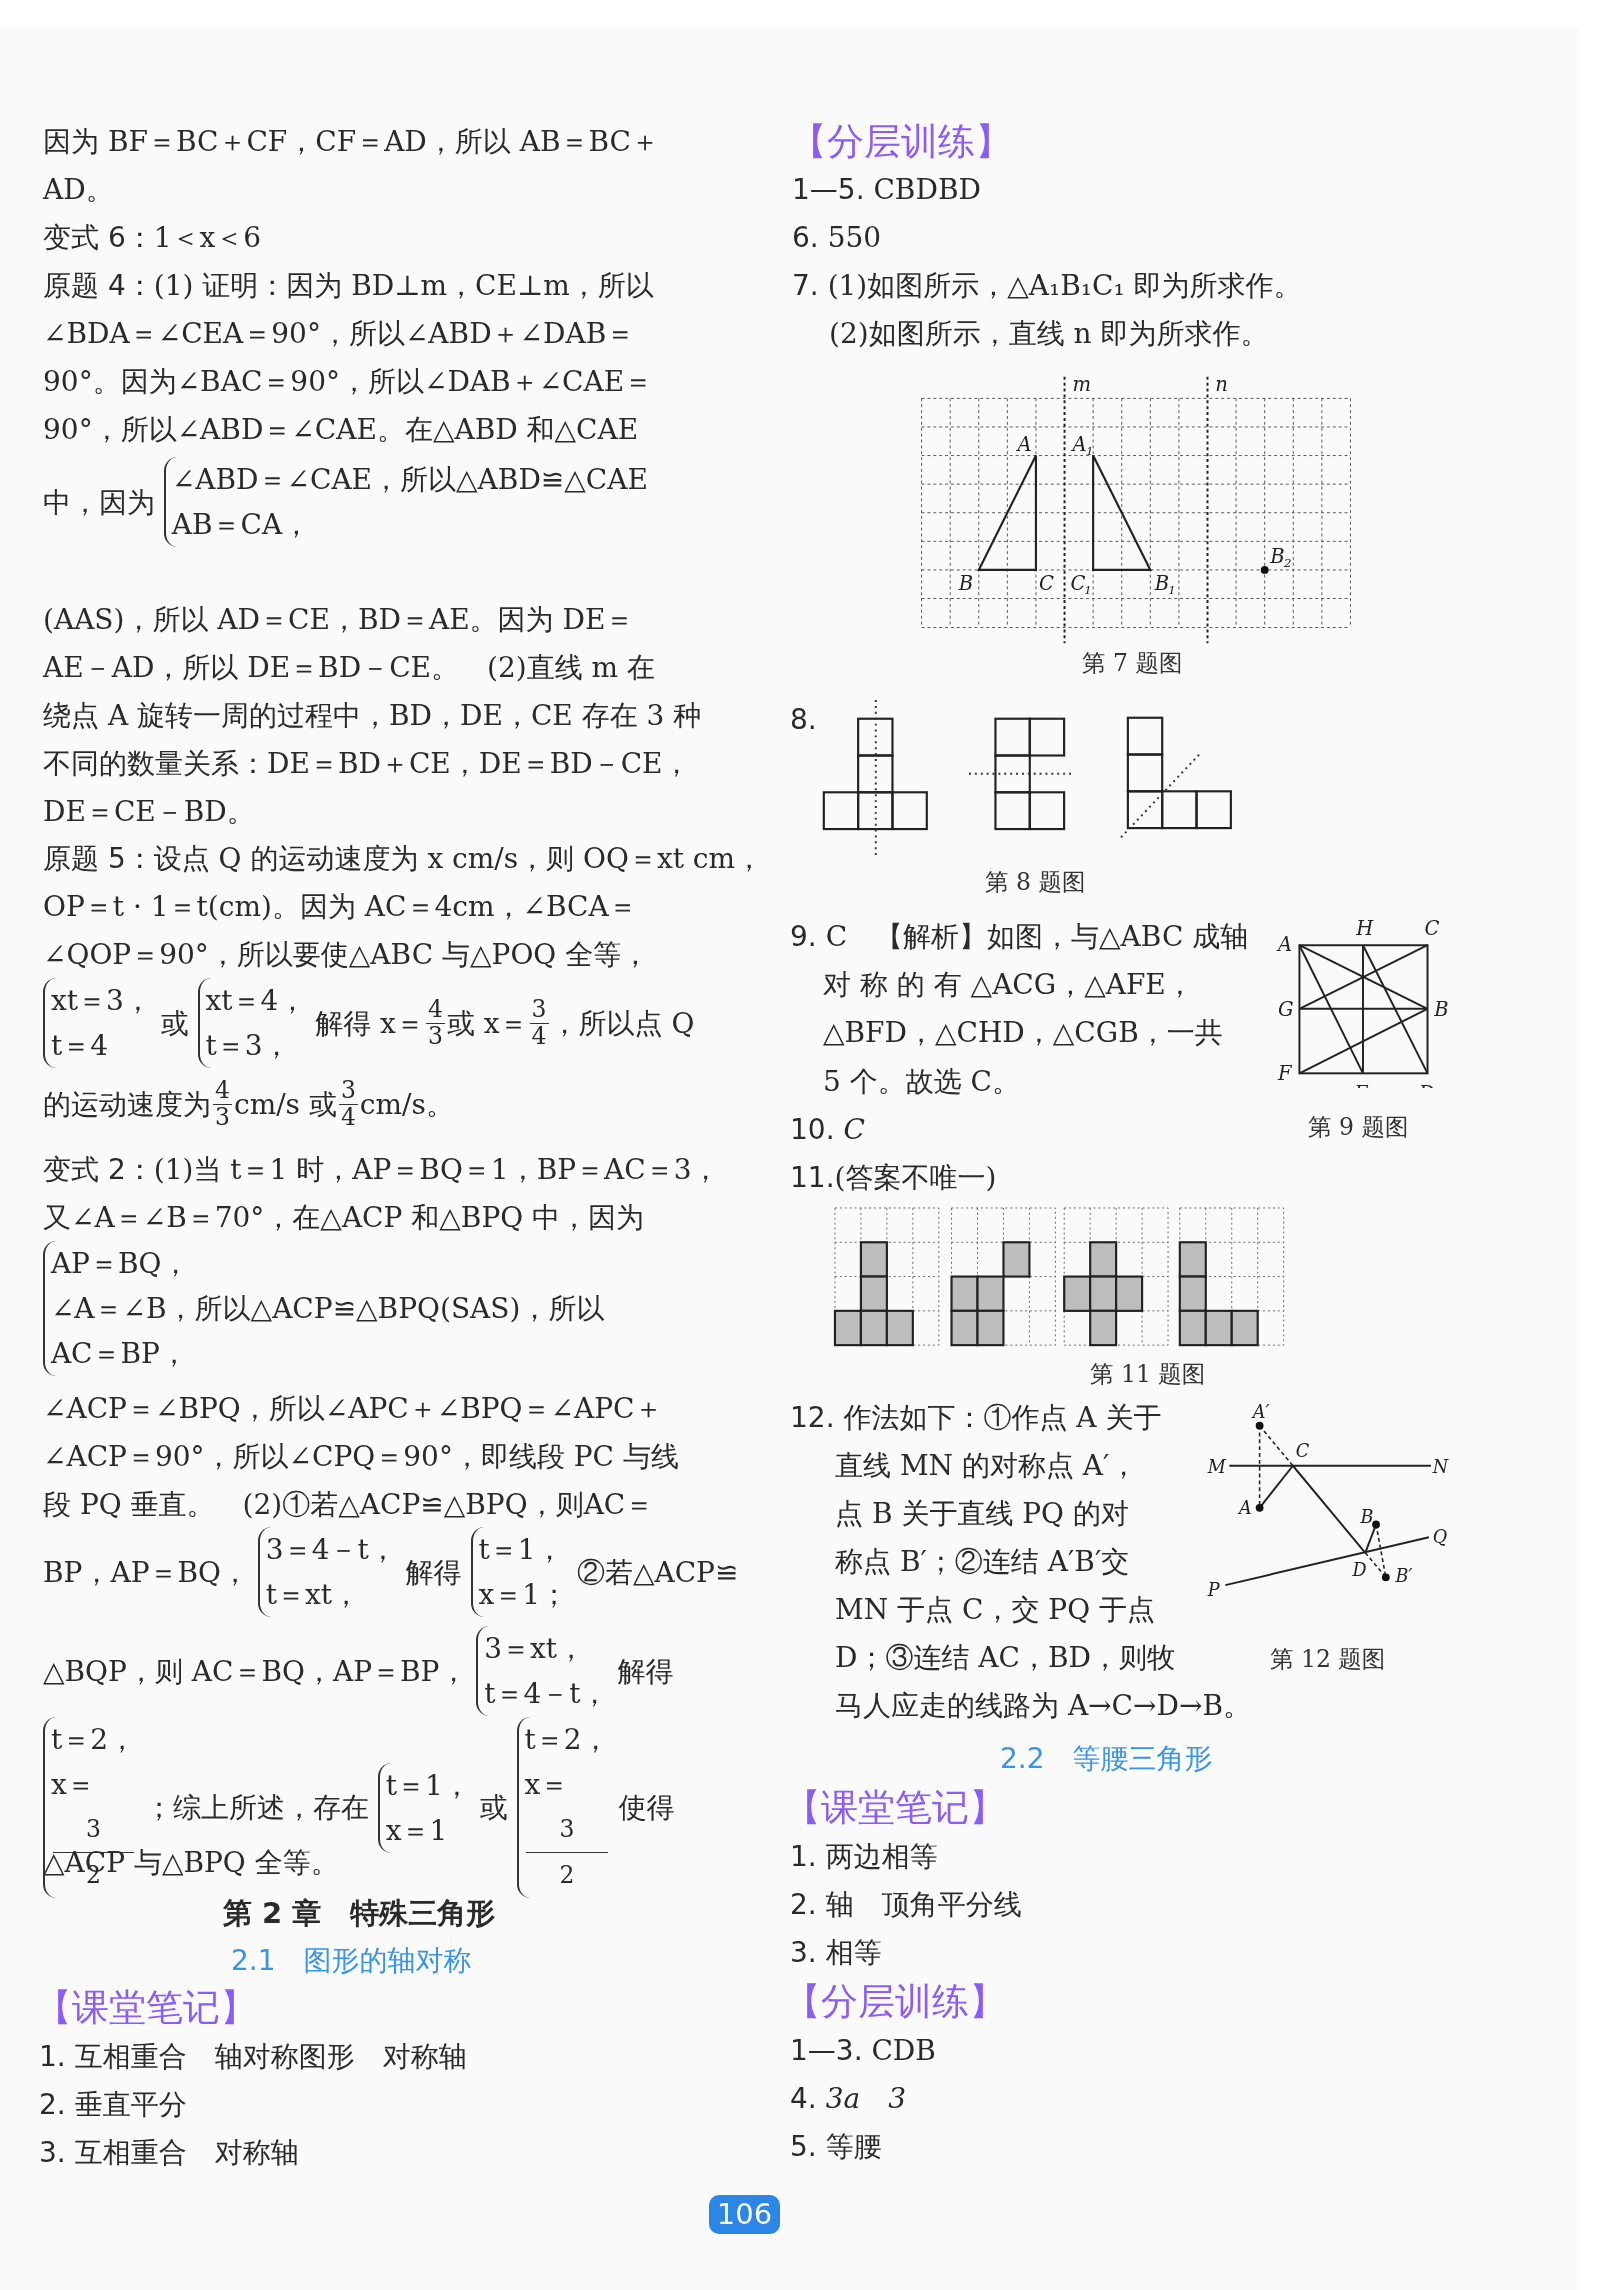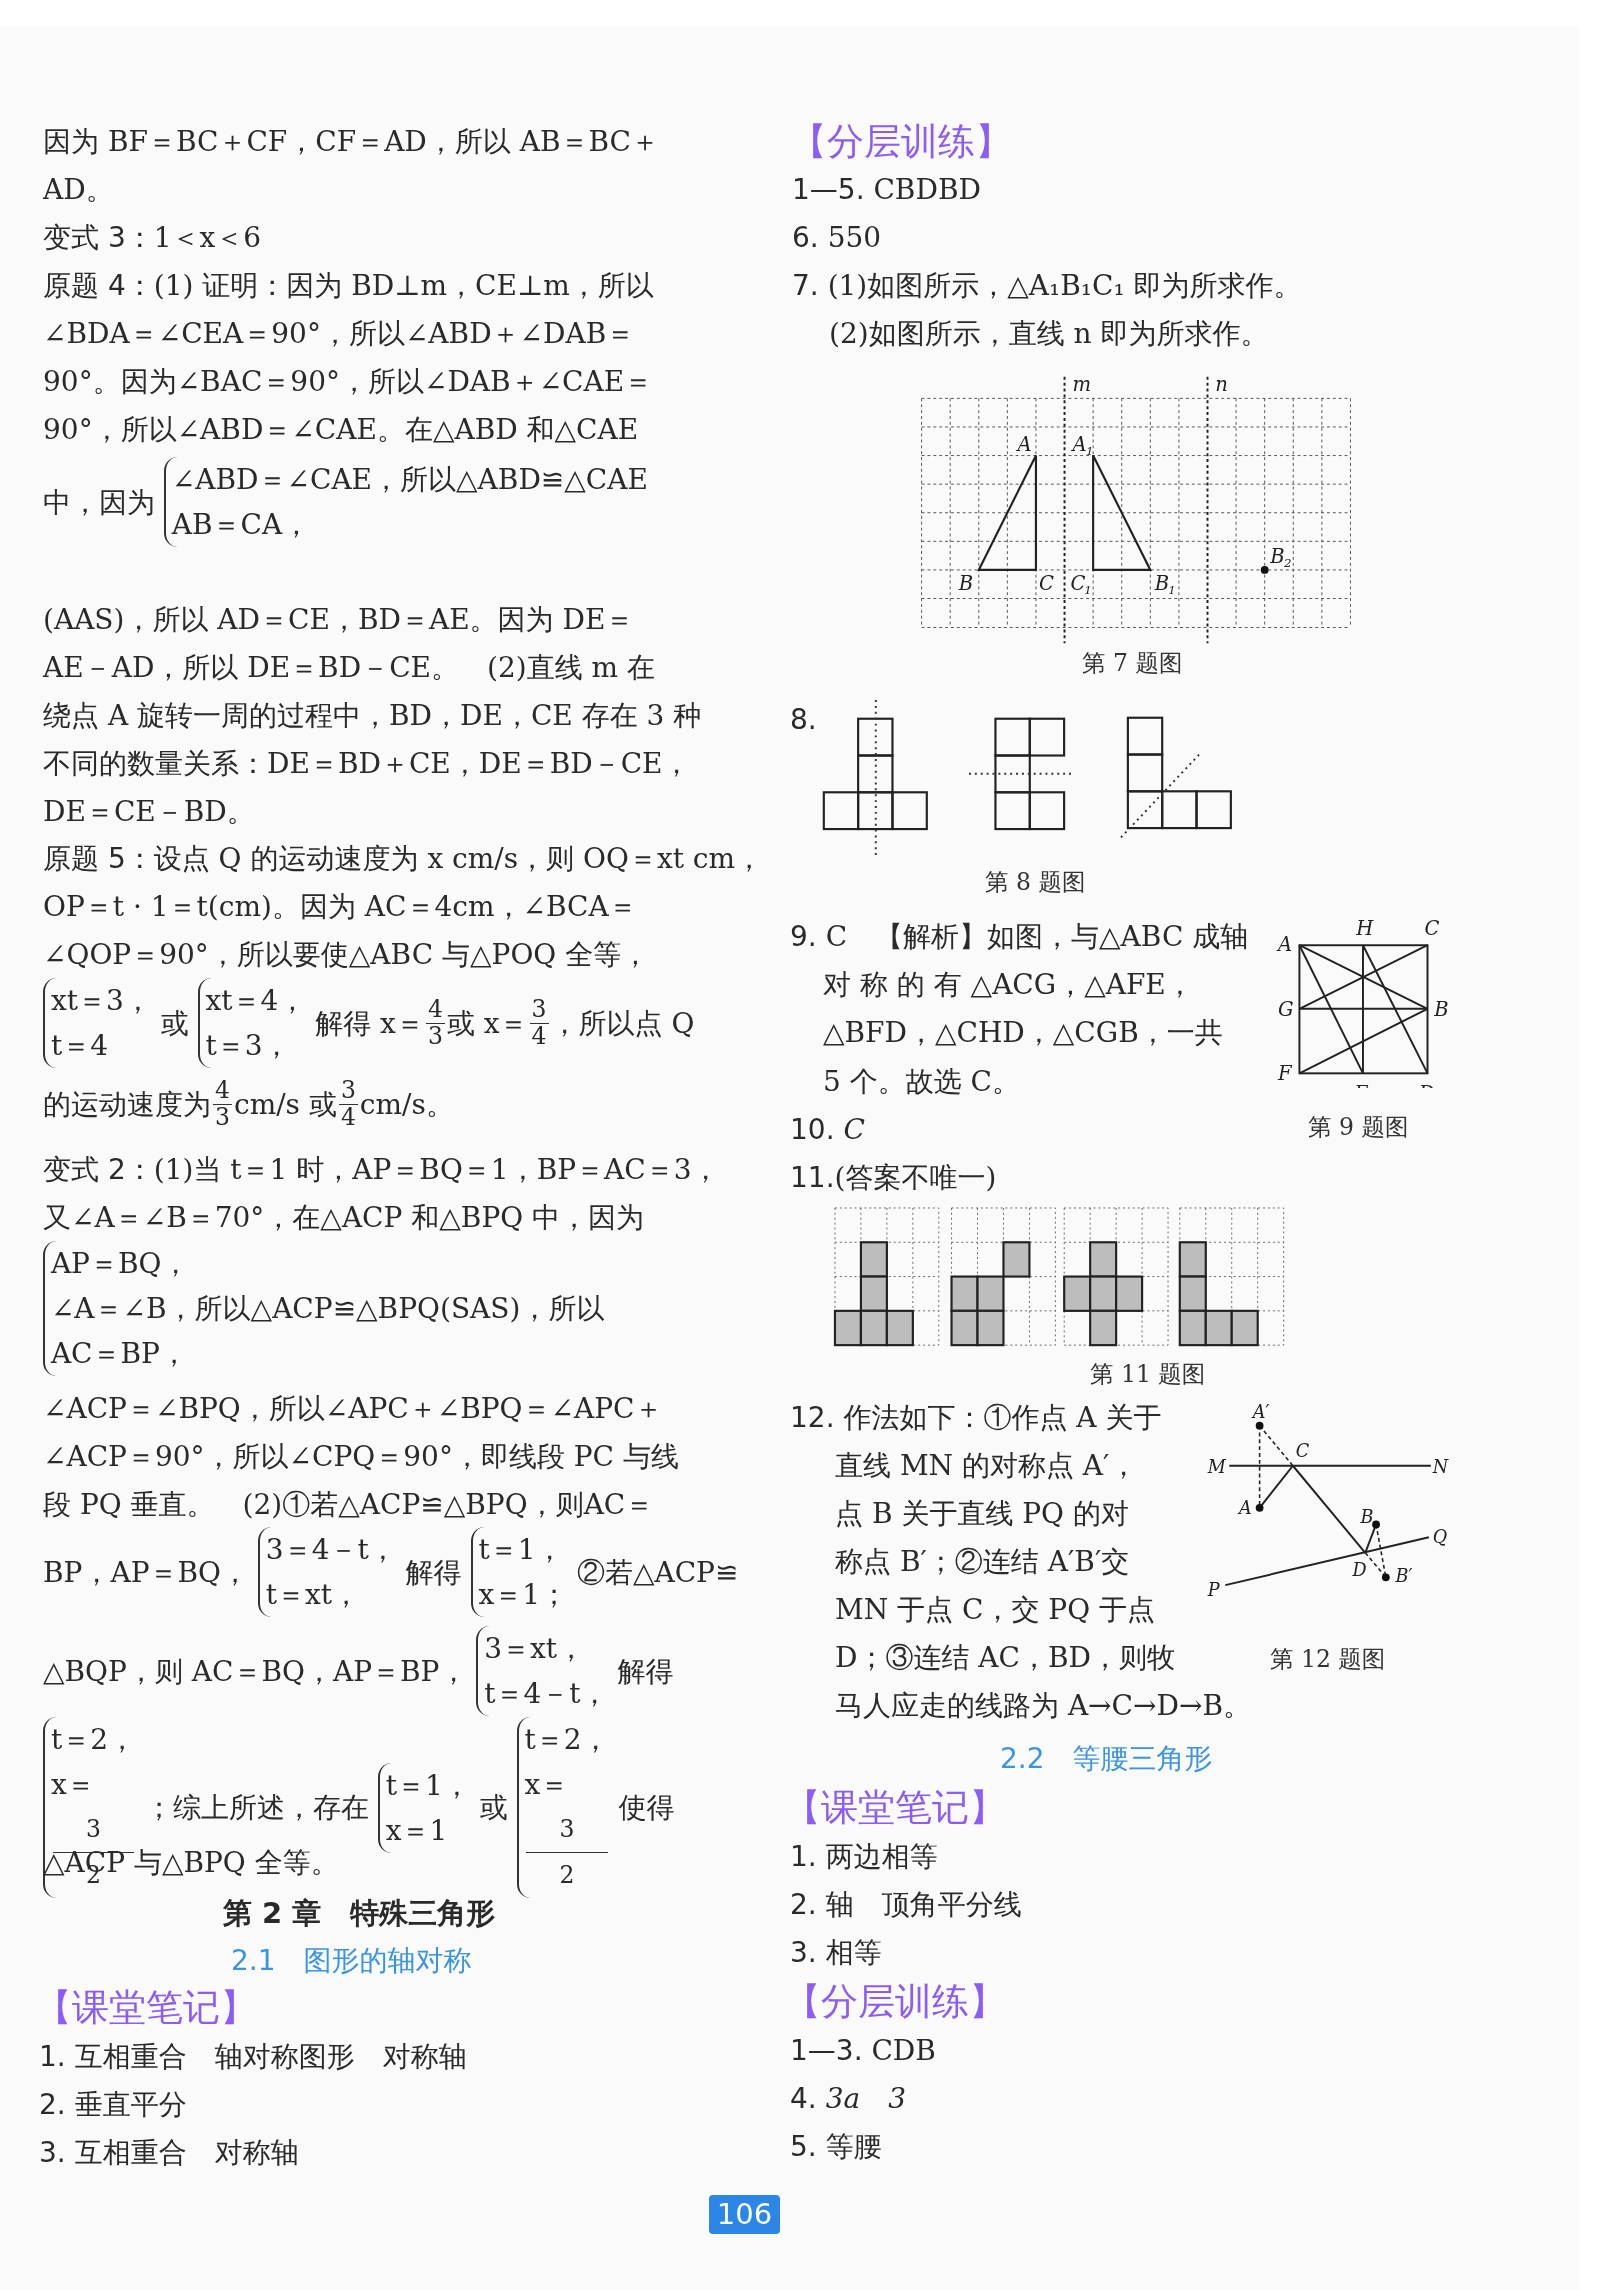--- a/index.html
+++ b/index.html
@@ -21,36 +21,36 @@
   .section { font-family:"DejaVu Sans","Liberation Sans",sans-serif; font-size:28px; color:#3a94e4; }
   .brace { display:inline-block; vertical-align:middle; border-left:2px solid #333; border-radius:13.7px 0 0 13.7px; padding-left:5.9px; line-height:45px; }
   .sys { display:inline-block; vertical-align:middle; }
   .sys span { display:block; line-height:45px; }
   .frac { display:inline-block; vertical-align:middle; text-align:center; font-size:23.5px; line-height:25.5px; margin:0 2px; }
   .frac .num { display:block; border-bottom:1.5px solid #333; padding:0 2px; }
   .frac .den { display:block; }
   .cap { font-size:23.5px; color:#333; position:absolute; white-space:nowrap; }
   .pagenum {
     position:absolute; left:709px; top:2195px; width:71px; height:39px;
-    background:#2b86e5; color:#fff; border-radius:4px;
+    background:#2b86e5; color:#fff; border-radius:10px;
     font-family:"DejaVu Sans","Liberation Sans",sans-serif; font-size:29px;
     text-align:center; line-height:39px;
   }
   svg text { font-family:"DejaVu Serif","Liberation Serif",serif; font-style:italic; }
 </style>
 </head>
 <body>
 
 <div class="page"></div>
 
 <div>
   <div class="line" style="left:43px;top:122px;font-size:28px">因为 BF＝BC＋CF，CF＝AD，所以 AB＝BC＋</div>
   <div class="line" style="left:43px;top:170px;font-size:28px">AD。</div>
   <div class="line" style="left:43px;top:218px;font-size:28px">
-    <span class="b">变式 3：</span><span>1＜x＜6</span>
+    <span class="b">变式 6：</span><span>1＜x＜6</span>
   </div>
   <div class="line" style="left:43px;top:266px;font-size:28px">
     <span class="b">原题 4：</span><span>(1) 证明：因为 BD⊥m，CE⊥m，所以</span>
   </div>
   <div class="line" style="left:43px;top:314px;font-size:28px">∠BDA＝∠CEA＝90°，所以∠ABD＋∠DAB＝</div>
   <div class="line" style="left:43px;top:362px;font-size:28px">90°。因为∠BAC＝90°，所以∠DAB＋∠CAE＝</div>
   <div class="line" style="left:43px;top:410px;font-size:28px">90°，所以∠ABD＝∠CAE。在△ABD 和△CAE</div>
   <div class="line" style="left:43px;top:457px;height:137px;font-size:28px">
     <span style="vertical-align:middle">中，因为</span>
     <span class="brace">

